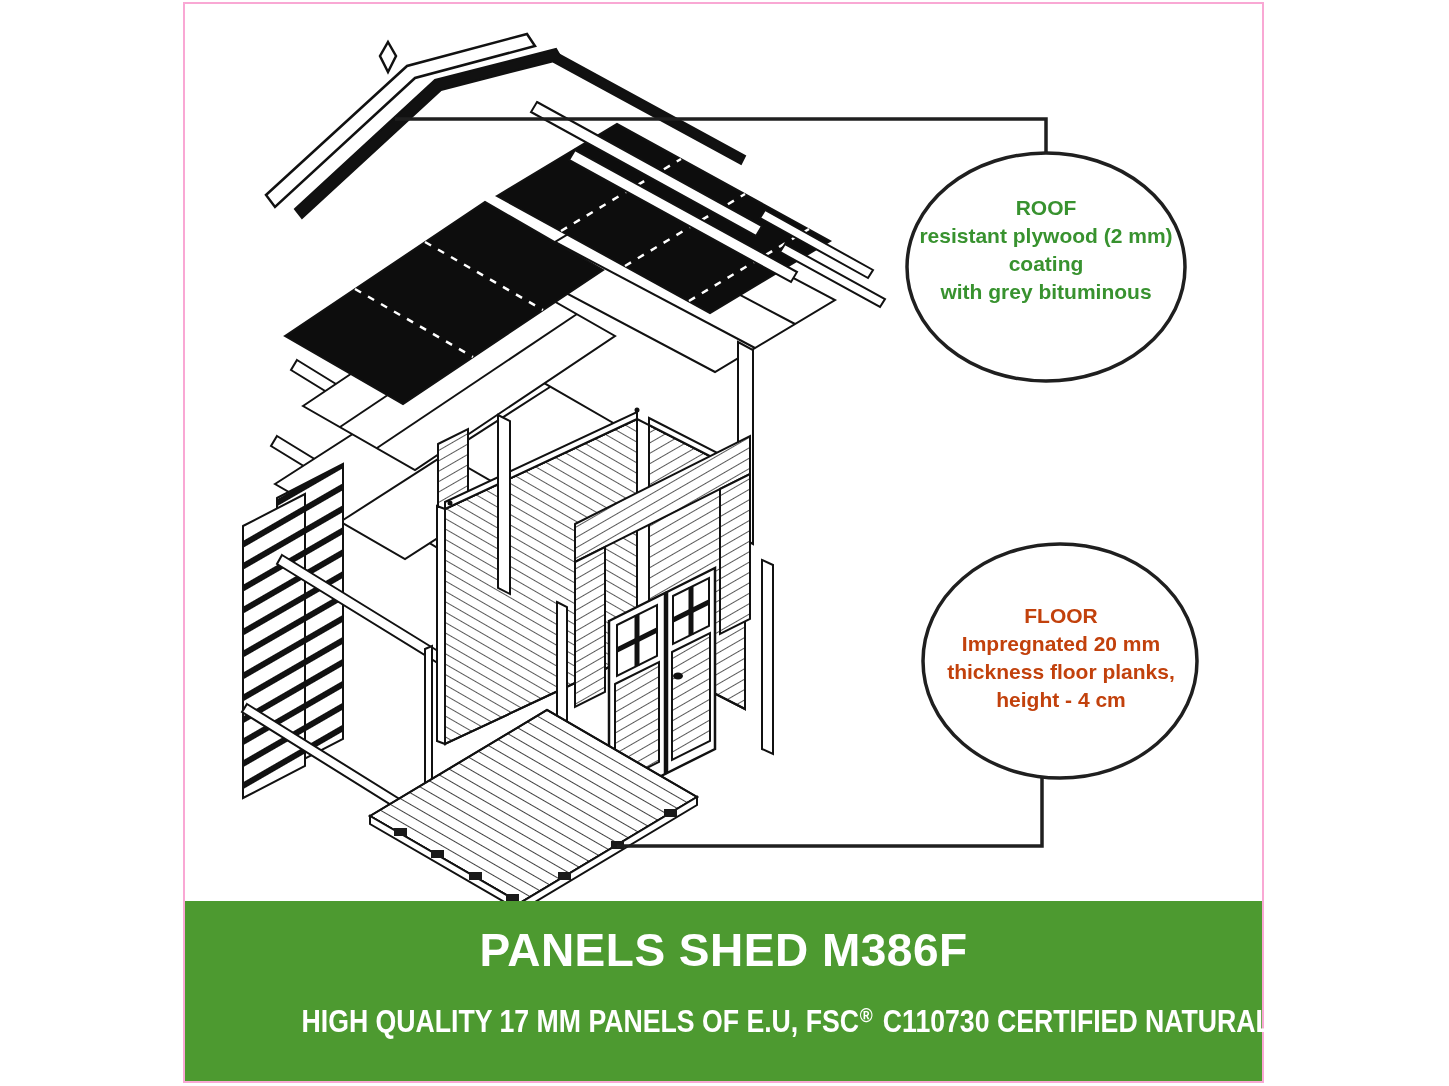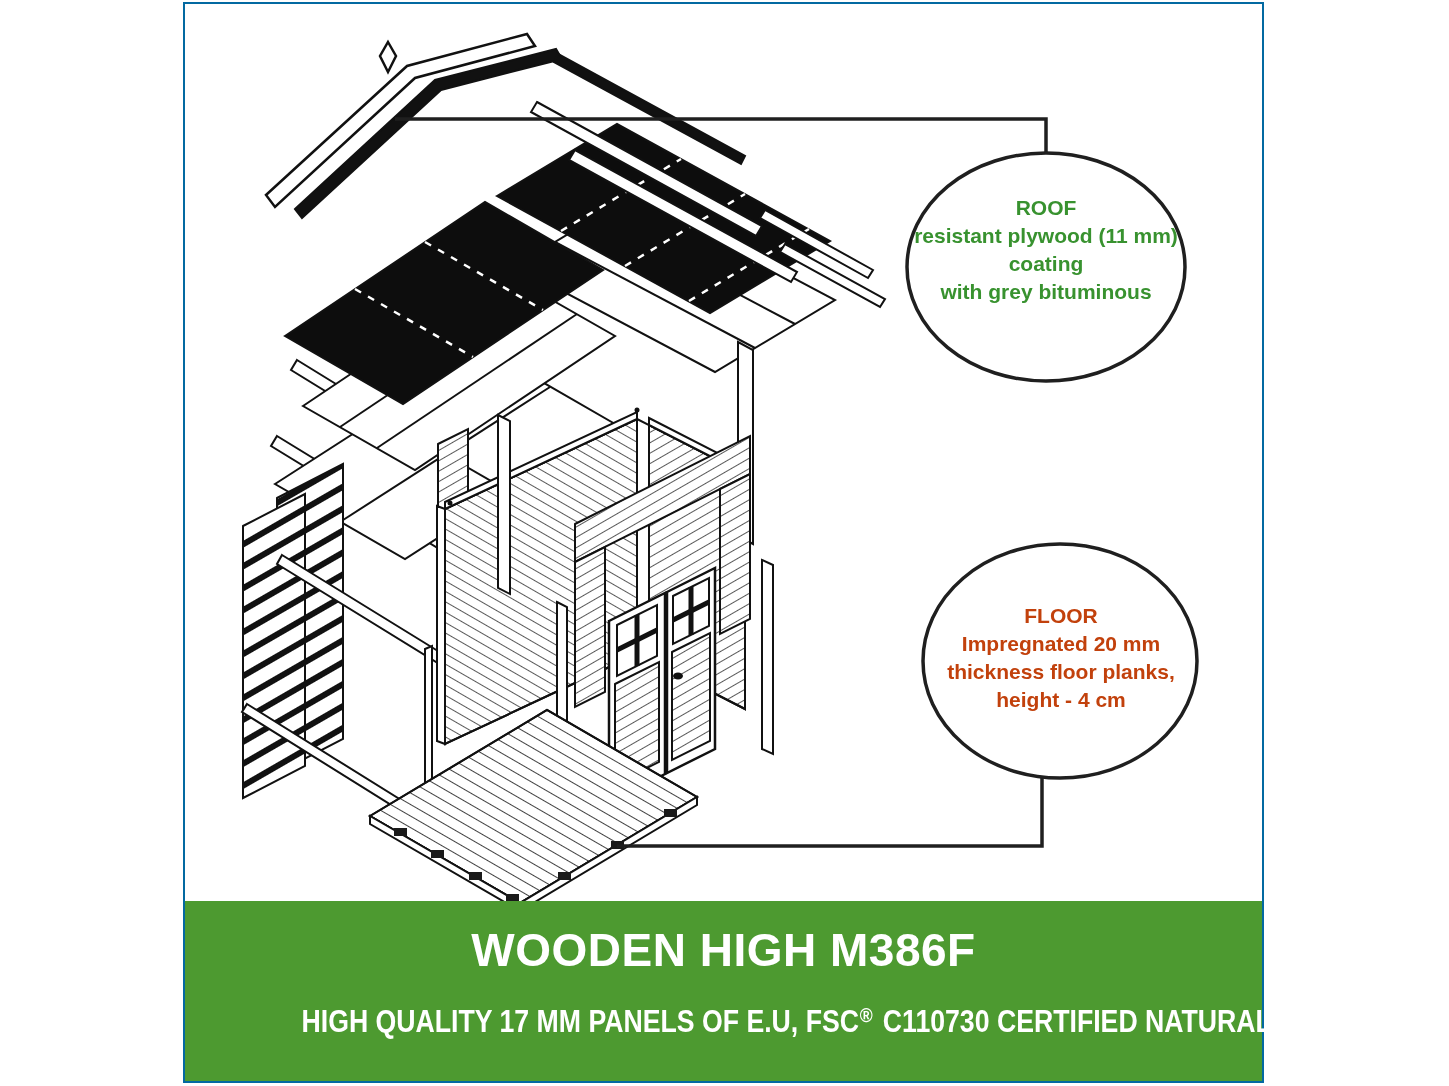--- a/index.html
+++ b/index.html
@@ -1,17 +1,17 @@
 <!DOCTYPE html>
 <html><head>
 <meta charset="utf-8">
 <style>
   html,body{margin:0;padding:0;background:#ffffff;}
   body{width:1449px;height:1086px;position:relative;font-family:"Liberation Sans",sans-serif;overflow:hidden;}
-  .frame{position:absolute;left:183px;top:2px;width:1081px;height:1081px;background:#ffffff;border:2px solid #0369a1;box-sizing:border-box;}
+  .frame{position:absolute;left:183px;top:2px;width:1081px;height:1081px;background:#ffffff;border:2px solid #f9a8d4;box-sizing:border-box;}
   .diagram-svg{position:absolute;left:0;top:0;width:1077px;height:897px;}
   .callout-text{position:absolute;text-align:center;font-weight:bold;line-height:28px;font-size:21px;}
   .callout-text .c-title{font-size:21px;}
   .roof-callout{left:708px;top:190px;width:306px;}
   .floor-callout{left:723px;top:598px;width:306px;}
   .banner{position:absolute;left:0;right:0;bottom:0;height:180px;}
   .banner-title{position:absolute;left:0;right:0;top:22px;text-align:center;font-size:46px;font-weight:bold;letter-spacing:0.5px;}
   .banner-subtitle{position:absolute;left:0;right:0;top:102px;text-align:center;font-size:31px;font-weight:bold;white-space:nowrap;margin-left:30px;}
   .banner-subtitle .squeeze{display:inline-block;transform:scaleX(0.86);transform-origin:center;}
   .banner-subtitle sup{font-size:0.66em;vertical-align:0.5em;margin:0 3px 0 1px;}
@@ -165,33 +165,33 @@
     <g>
       <polyline points="210,115 861,115 861,152" fill="none" stroke="#1f1f1f" stroke-width="3.5"></polyline>
       <polyline points="432,842 857,842 857,772" fill="none" stroke="#1f1f1f" stroke-width="3.5"></polyline>
     </g>
     <ellipse cx="861" cy="263" rx="139" ry="114" fill="#fff" stroke="#1f1f1f" stroke-width="3.5"></ellipse>
     <ellipse cx="875" cy="657" rx="137" ry="117" fill="#fff" stroke="#1f1f1f" stroke-width="3.5"></ellipse>
   </svg>
 
   <div class="callout-text roof-callout" style="color: rgb(56, 146, 47);">
     <div class="c-title">ROOF</div>
-    <div>resistant plywood (11 mm)</div>
+    <div>resistant plywood (2 mm)</div>
     <div>coating</div>
     <div>with grey bituminous</div>
   </div>
 
   <div class="callout-text floor-callout" style="color: #c2410c;">
     <div class="c-title">FLOOR</div>
     <div>Impregnated 20 mm</div>
     <div>thickness floor planks,</div>
     <div>height - 4 cm</div>
   </div>
 
   <div class="banner" style="background: rgb(77, 154, 48); color: rgb(255, 255, 255);">
-    <div class="banner-title">WOODEN HIGH M386F</div>
+    <div class="banner-title">PANELS SHED M386F</div>
     <div class="banner-subtitle">
       <span class="squeeze">
         <span>HIGH QUALITY 17 MM PANELS OF E.U, FSC</span><sup>®</sup><span> C110730 CERTIFIED NATURAL WOOD</span>
       </span>
     </div>
   </div>
 </div>
 
 </body></html>

